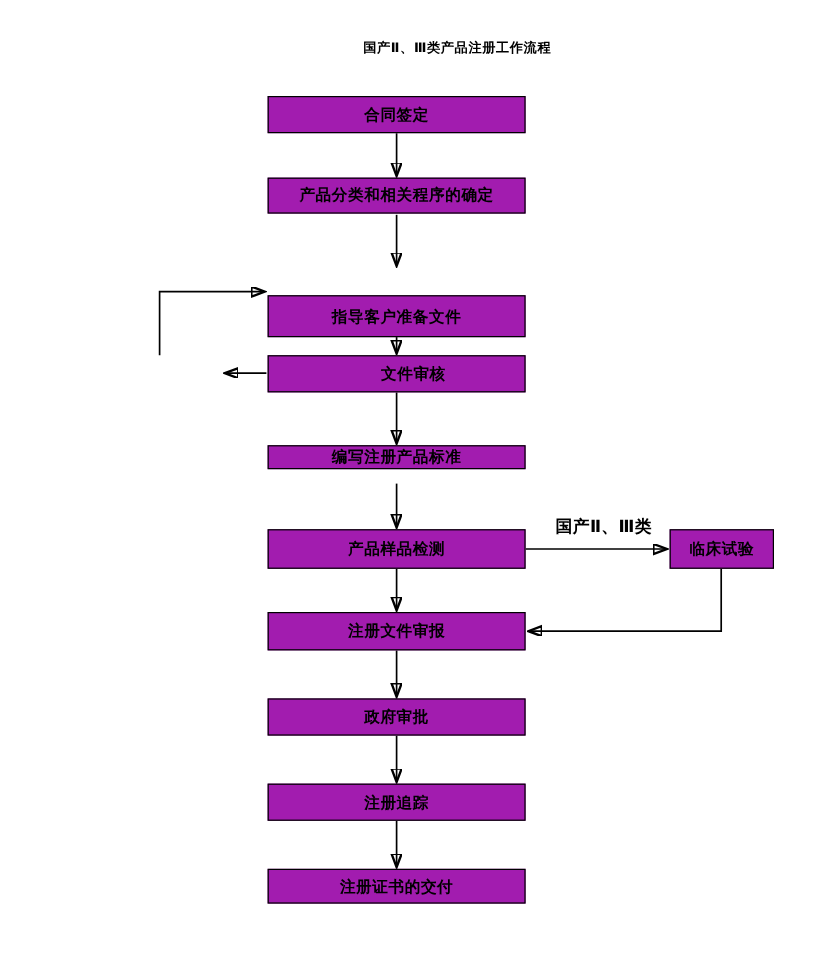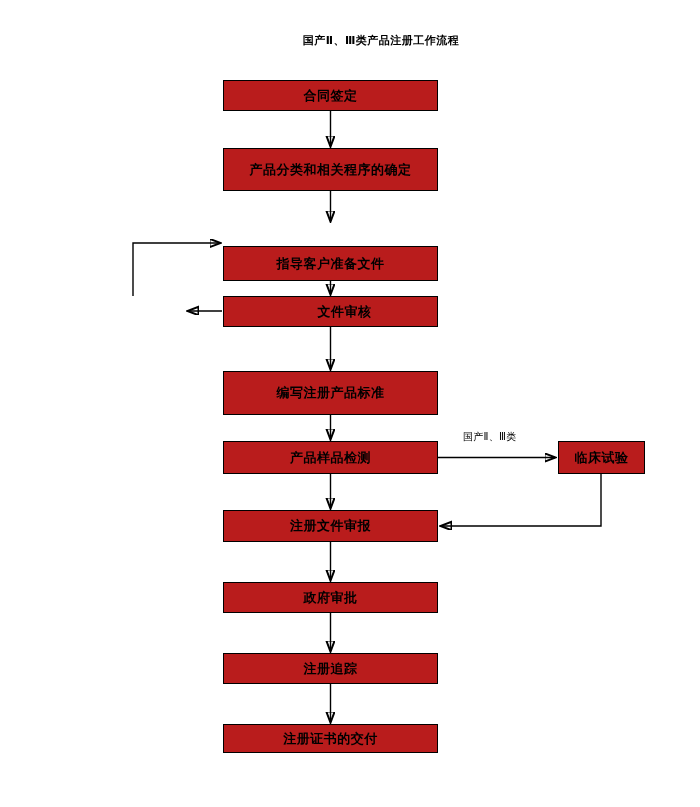--- a/index.html
+++ b/index.html
@@ -30,33 +30,33 @@
     font-size: 11px;
     font-weight: bold;
     letter-spacing: 0.5px;
     line-height: 16px;
     margin-left: 31px;
   }
   .node {
     position: absolute;
     box-sizing: border-box;
     border: 1px solid #000000;
-    background: #b91c1c;
+    background: #a21caf;
     display: flex;
     align-items: center;
     justify-content: center;
     font-size: 13px;
     font-weight: bold;
     letter-spacing: 0.5px;
     z-index: 2;
   }
   .edge-label {
     position: absolute;
-    font-size: 10px;
-    font-weight: normal;
+    font-size: 14px;
+    font-weight: bold;
     white-space: nowrap;
     letter-spacing: 0.3px;
     z-index: 3;
   }
   svg.edges {
     position: absolute;
     left: 0; top: 0;
     width: 700px;
     height: 807px;
     z-index: 1;
@@ -103,28 +103,28 @@
 
     <line x1="330.5" y1="542" x2="330.5" y2="580" marker-end="url(#arrow)"></line>
 
     <line x1="330.5" y1="613" x2="330.5" y2="651" marker-end="url(#arrow)"></line>
 
     <line x1="330.5" y1="684" x2="330.5" y2="722" marker-end="url(#arrow)"></line>
   </svg>
 
   <div class="node" style="left:223px; top:80px; width:215px; height:31px;">合同签定</div>
 
-  <div class="node" style="left:223px; top:148px; width:215px; height:43px;">产品分类和相关程序的确定</div>
+  <div class="node" style="left:223px; top:148px; width:215px; height:30px;">产品分类和相关程序的确定</div>
 
   <div class="node" style="left:223px; top:223px; width:215px; height:35px;margin-top:23px;">指导客户准备文件</div>
 
   <div class="node" style="left:223px; top:296px; width:215px; height:31px;padding-left:28px;">文件审核</div>
 
 
-  <div class="node" style="left:223px; top:371px; width:215px; height:44px;">编写注册产品标准</div>
+  <div class="node" style="left:223px; top:371px; width:215px; height:20px;">编写注册产品标准</div>
 
   <div class="node" style="left:223px; top:441px; width:215px; height:33px;">产品样品检测</div>
 
   <div class="node" style="left:558px; top:441px; width:87px; height:33px;">临床试验</div>
 
   <div class="node" style="left:223px; top:510px; width:215px; height:32px;">注册文件审报</div>
 
   <div class="node" style="left:223px; top:653px; width:215px; height:31px;">注册追踪</div>
 
   <div class="node" style="left:223px; top:582px; width:215px; height:31px;">政府审批</div>

